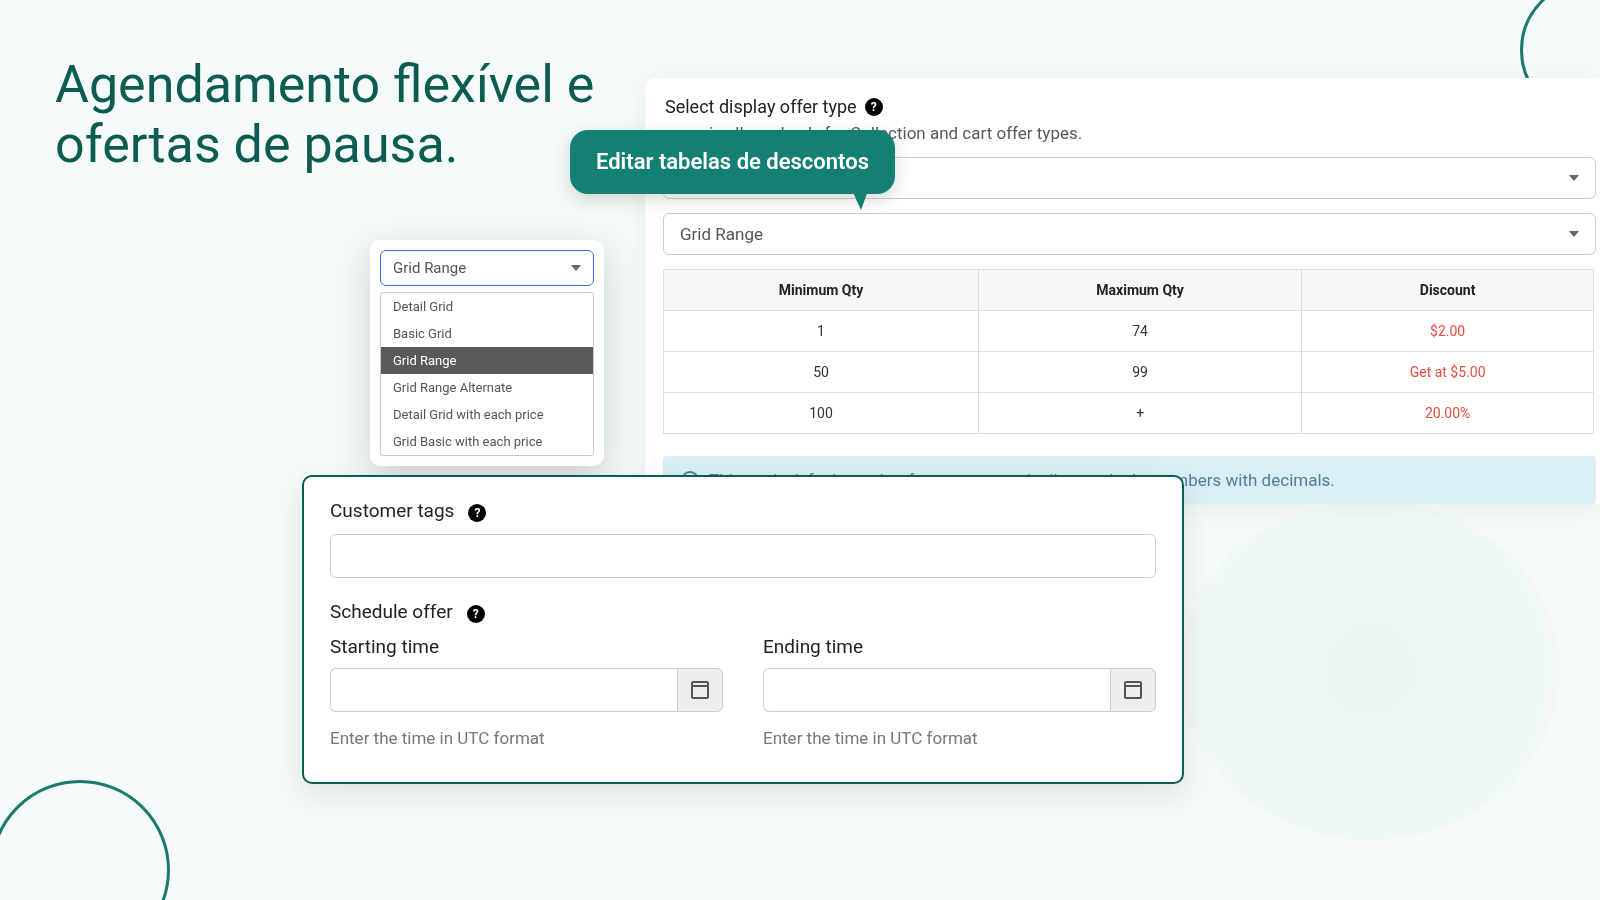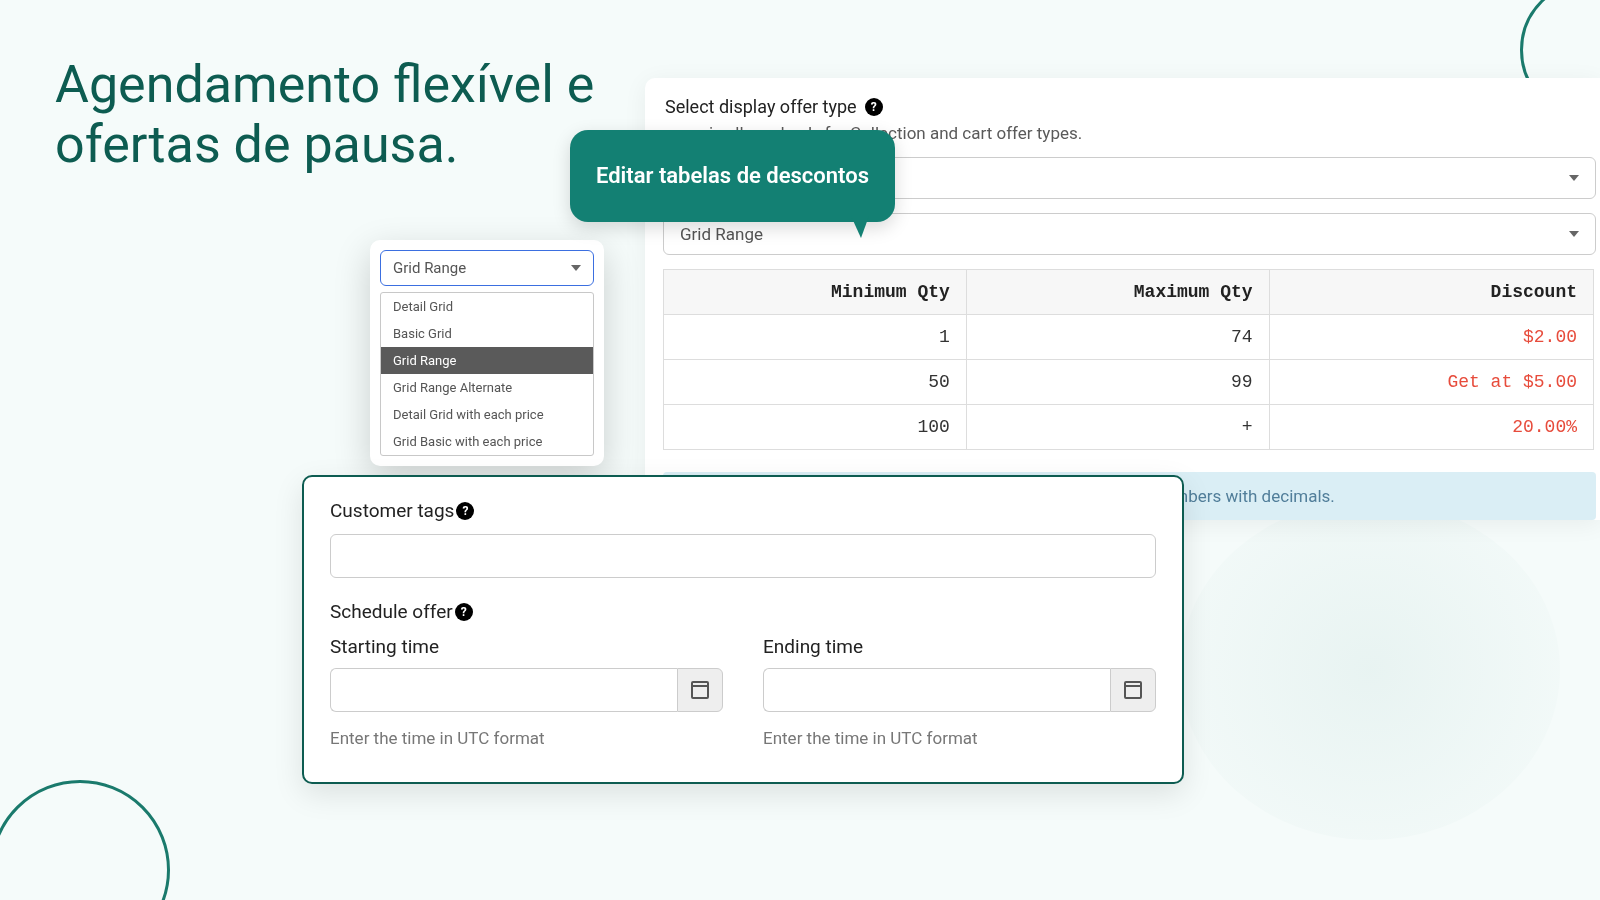--- a/index.html
+++ b/index.html
@@ -35,21 +35,21 @@
     color: #0d5c51;
     line-height: 1.15;
     max-width: 560px;
     font-family: "Segoe UI", Roboto, sans-serif;
   }
 
   .tooltip-bubble {
     position:absolute;
     top:130px; left:570px;
     background:#138073; color:#fff;
-    padding:32px 26px; border-radius:18px;
+    padding:18px 26px; border-radius:18px;
     font-size:22px; font-weight:600; text-align:center;
     line-height:1.25;
     box-shadow: 0 6px 18px rgba(0,0,0,0.15);
     z-index:50;
   }
   .tooltip-bubble::after{
     content:""; position:absolute;
     bottom:-16px; right:30px;
     width:0;height:0;
     border-left:18px solid transparent;
@@ -85,24 +85,23 @@
   .caret { width:0;height:0;border-left:5px solid transparent;border-right:5px solid transparent;border-top:6px solid #666;}
 
   .discount-table {
     width: calc(100% - 2px);
     border-collapse: collapse;
     margin-top:14px;
     border:1px solid #ddd;
   }
   .discount-table th, .discount-table td {
     border:1px solid #ddd;
-    text-align:right;
+    text-align:center;
     padding:12px 16px;
-    font-size:18px;
-    font-family:Liberation Mono, monospace;
+    font-size:14px;
   }
   .discount-table th { background:#f7f7f7; font-weight:700; color:#222;}
   .discount-table td { color:#333; }
   .discount-table td.disc { color:#e74c3c; }
 
   .info-banner {
     margin-top:22px; padding:14px 18px;
     background:#daeef5; color:#517e9a;
     font-size:17px; display:flex; align-items:center; gap:10px;
     border-radius:4px;
@@ -136,21 +135,21 @@
     top:475px; left:302px;
     width:882px;
     background:#fff;
     border:2.5px solid #0d5c51;
     border-radius:10px;
     padding:22px 26px 34px;
     box-shadow: 0 10px 30px rgba(0,0,0,0.10);
     z-index:60;
   }
   .schedule-panel .sect-label{
-    font-size:19px; color:#222; display:flex; align-items:center; gap:2px;
+    font-size:19px; color:#222; display:flex; align-items:flex-end; gap:14px;
   }
   .tags-input{
     margin-top:12px; height:44px; width:100%;
     border:1px solid #ccc; border-radius:6px;
   }
   .dt-row{ display:flex; gap:40px; margin-top:12px;}
   .dt-col{ flex:1;}
   .dt-label{ font-size:19px; color:#222; margin-bottom:10px;}
   .dt-input-wrap{ display:flex;}
   .dt-input{

